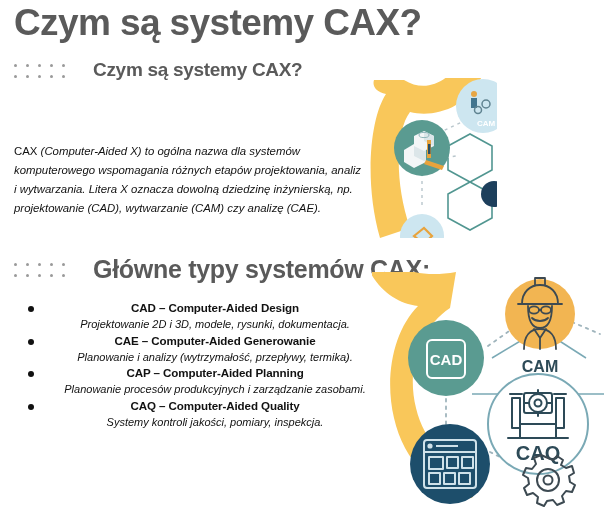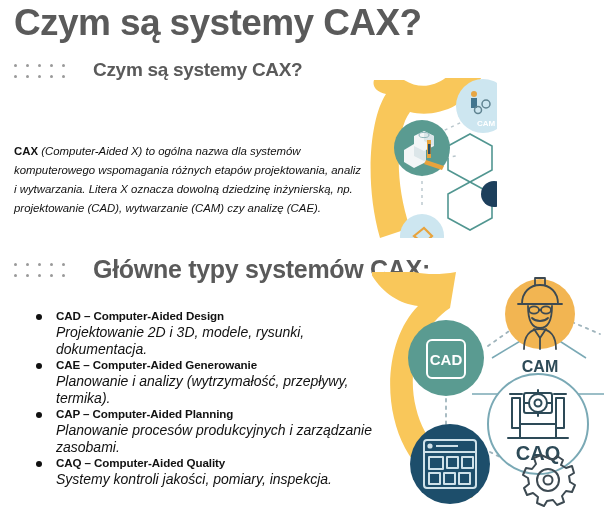--- a/index.html
+++ b/index.html
@@ -64,32 +64,33 @@
     left: 14px;
     top: 131px;
     width: 348px;
     font-size: 11.4px;
     line-height: 19px;
     font-style: italic;
     color: #111111;
   }
   .intro-paragraph .lead {
     font-style: normal;
-    font-weight: 700;
+    font-weight: 400;
   }
 
   
   .type-list {
     position: absolute;
     left: 14px;
     top: 292px;
     width: 360px;
     list-style: none;
-    margin: 16px;
+    margin: 8px;
     padding: 0;
+    text-align: center;
   }
   .type-list li {
     position: relative;
     padding-left: 26px;
     margin-bottom: 0px;
   }
   .type-list li::before {
     content: "";
     position: absolute;
     left: 6px;
@@ -102,21 +103,21 @@
   .item-title {
     display: block;
     font-size: 11.6px;
     font-weight: 700;
     line-height: 16px;
     color: #111111;
     letter-spacing: -0.1px;
   }
   .item-desc {
     display: block;
-    font-size: 14px;
+    font-size: 11px;
     font-style: italic;
     line-height: 16.5px;
     color: #111111;
   }
 
   
   .illus {
     position: absolute;
     overflow: hidden;
   }

